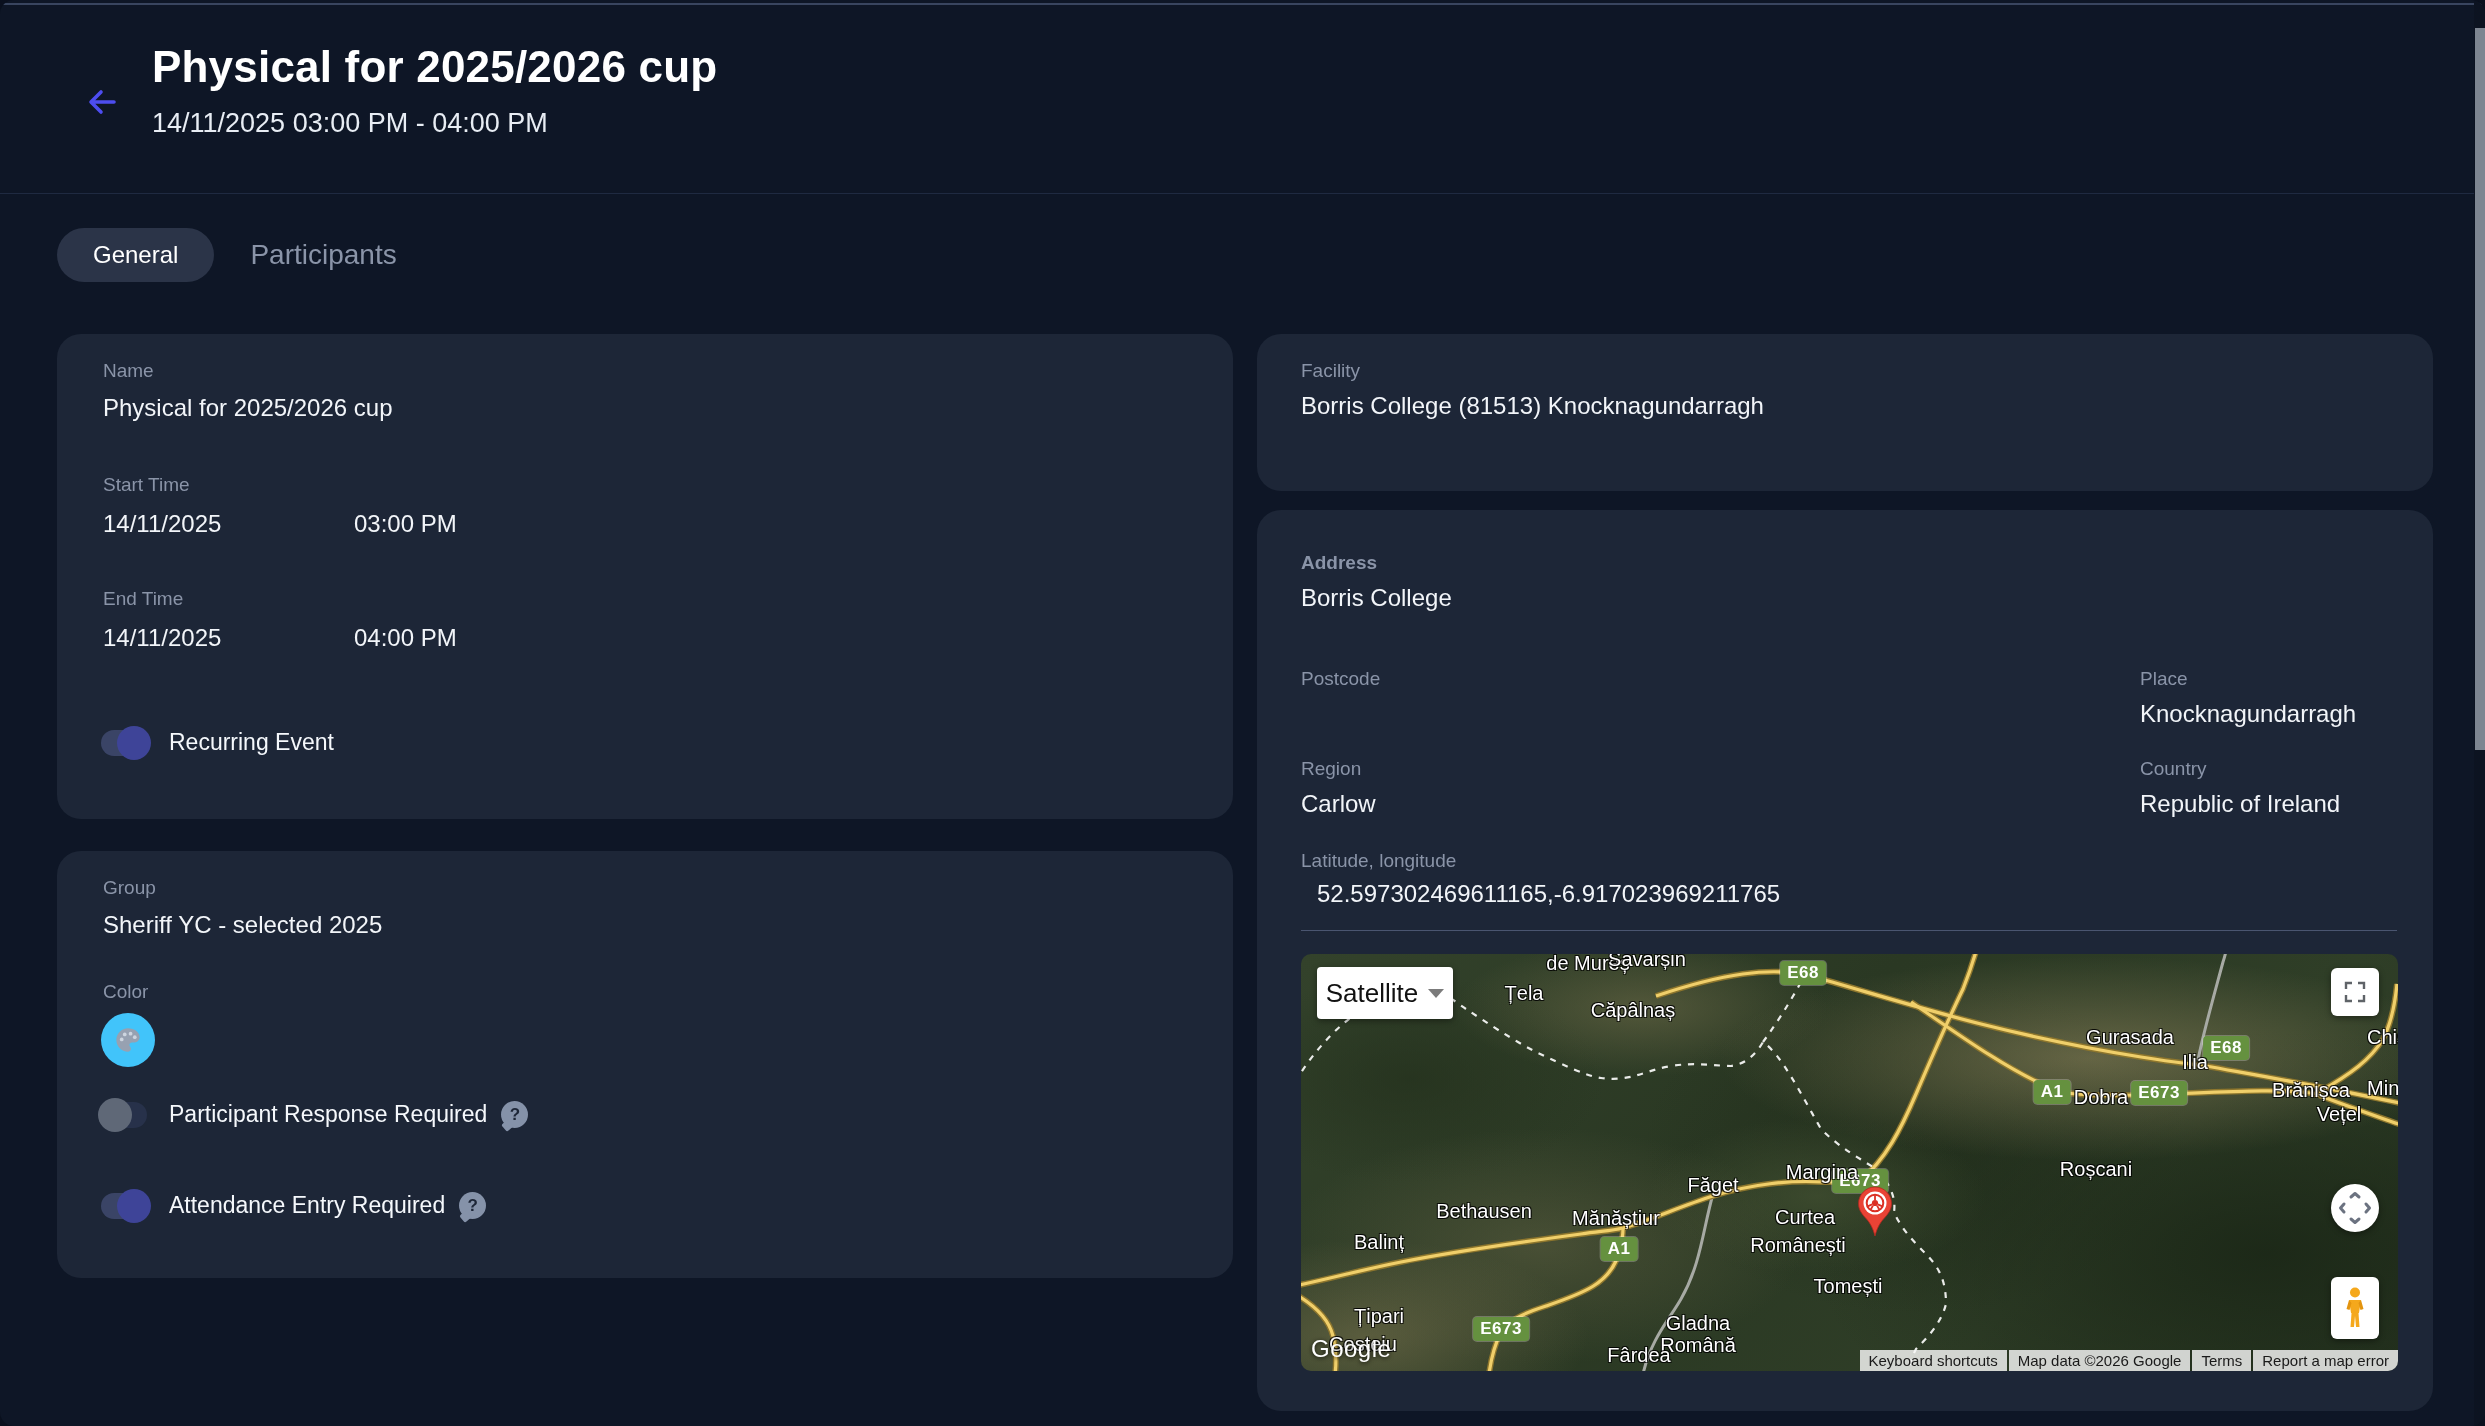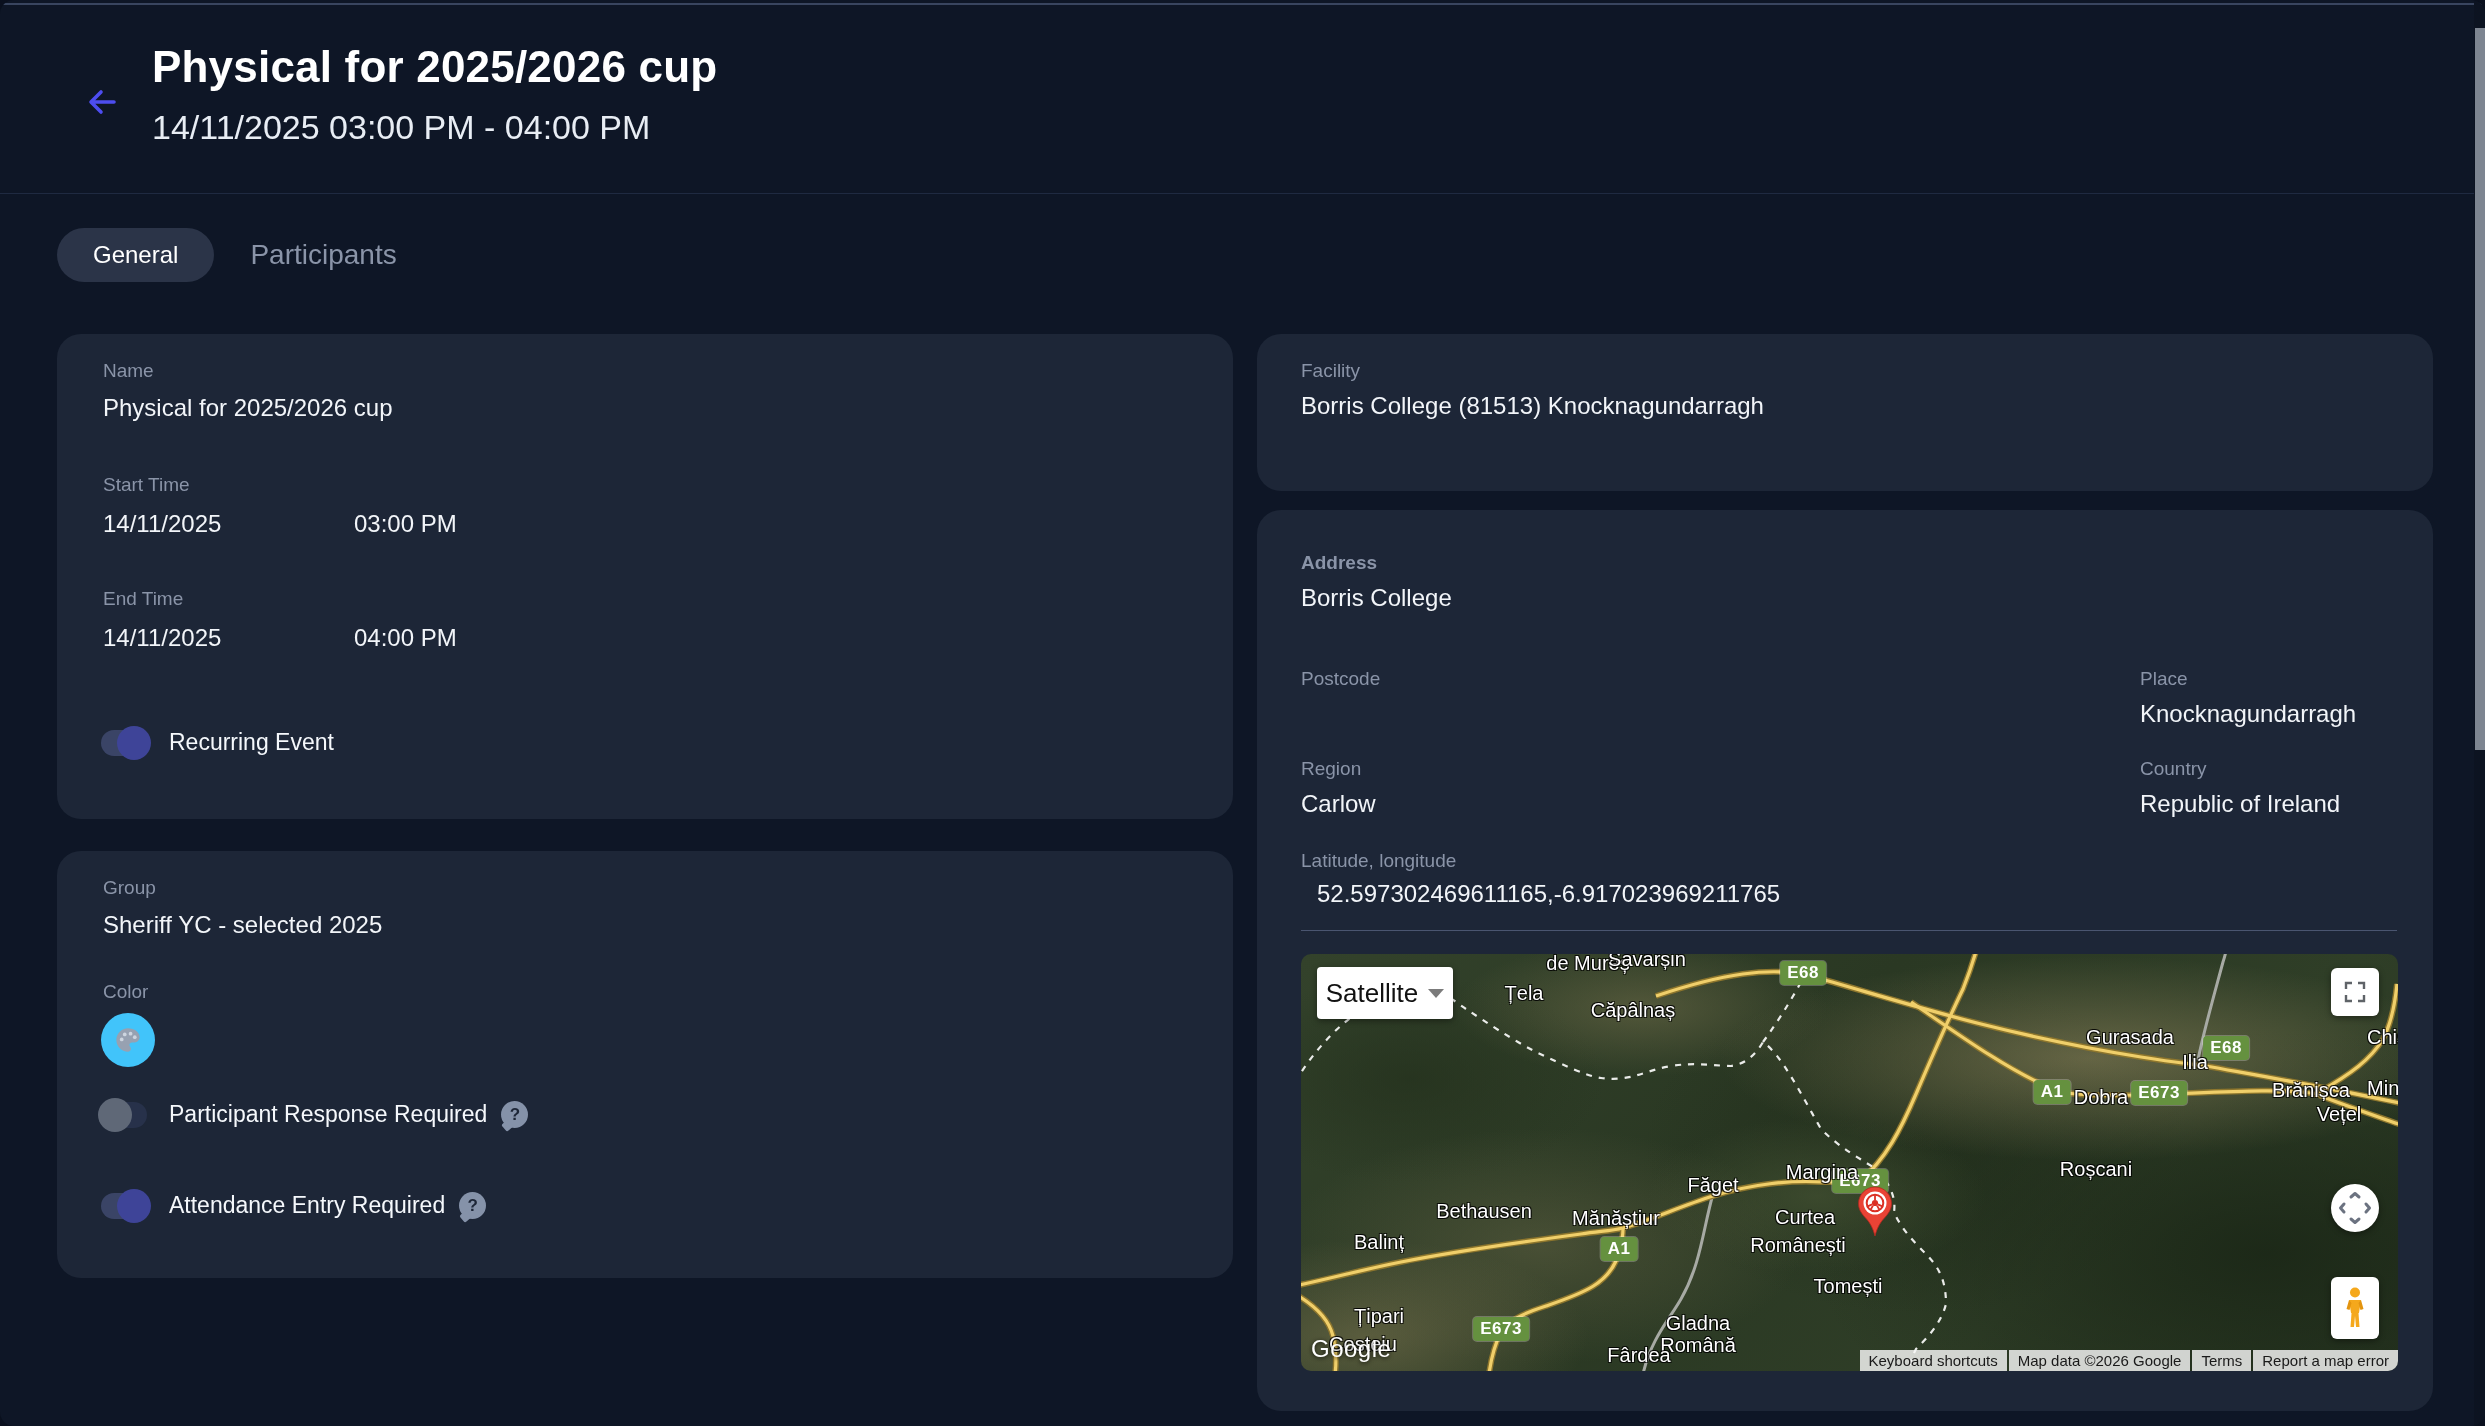--- a/index.html
+++ b/index.html
@@ -6,21 +6,21 @@
   #app{position:relative;width:2485px;height:1426px;background:#0e1626;overflow:hidden;
        font-family:"Liberation Sans","DejaVu Sans",sans-serif;color:#f2f5f9;border-radius:14px;}
   .abs{position:absolute;}
   
   .top-line{left:0;top:3px;width:100%;height:2px;background:#39455f;}
   .header-divider{left:0;top:193px;width:100%;height:1px;background:#1f2a41;}
 
   
   .back-btn{left:78px;top:78px;width:48px;height:48px;display:flex;align-items:center;justify-content:center;cursor:pointer;}
   .page-title{left:152px;top:42px;font-size:44px;font-weight:700;letter-spacing:.2px;color:#ffffff;}
-  .page-subtitle{left:152px;top:108px;font-size:34px;font-weight:400;color:#e8edf4;}
+  .page-subtitle{left:152px;top:108px;font-size:27px;font-weight:400;color:#e8edf4;}
 
   
   .tabs{left:57px;top:228px;display:flex;align-items:center;gap:36px;}
   .tab-pill{height:54px;padding:0 36px;border-radius:27px;background:#2b3448;display:flex;align-items:center;
             font-size:24px;color:#ffffff;cursor:pointer;}
   .tab-plain{font-size:28px;color:#8a94a8;cursor:pointer;}
 
   
   .card{background:#1d2637;border-radius:24px;}
   .card-event{left:57px;top:334px;width:1176px;height:485px;}

